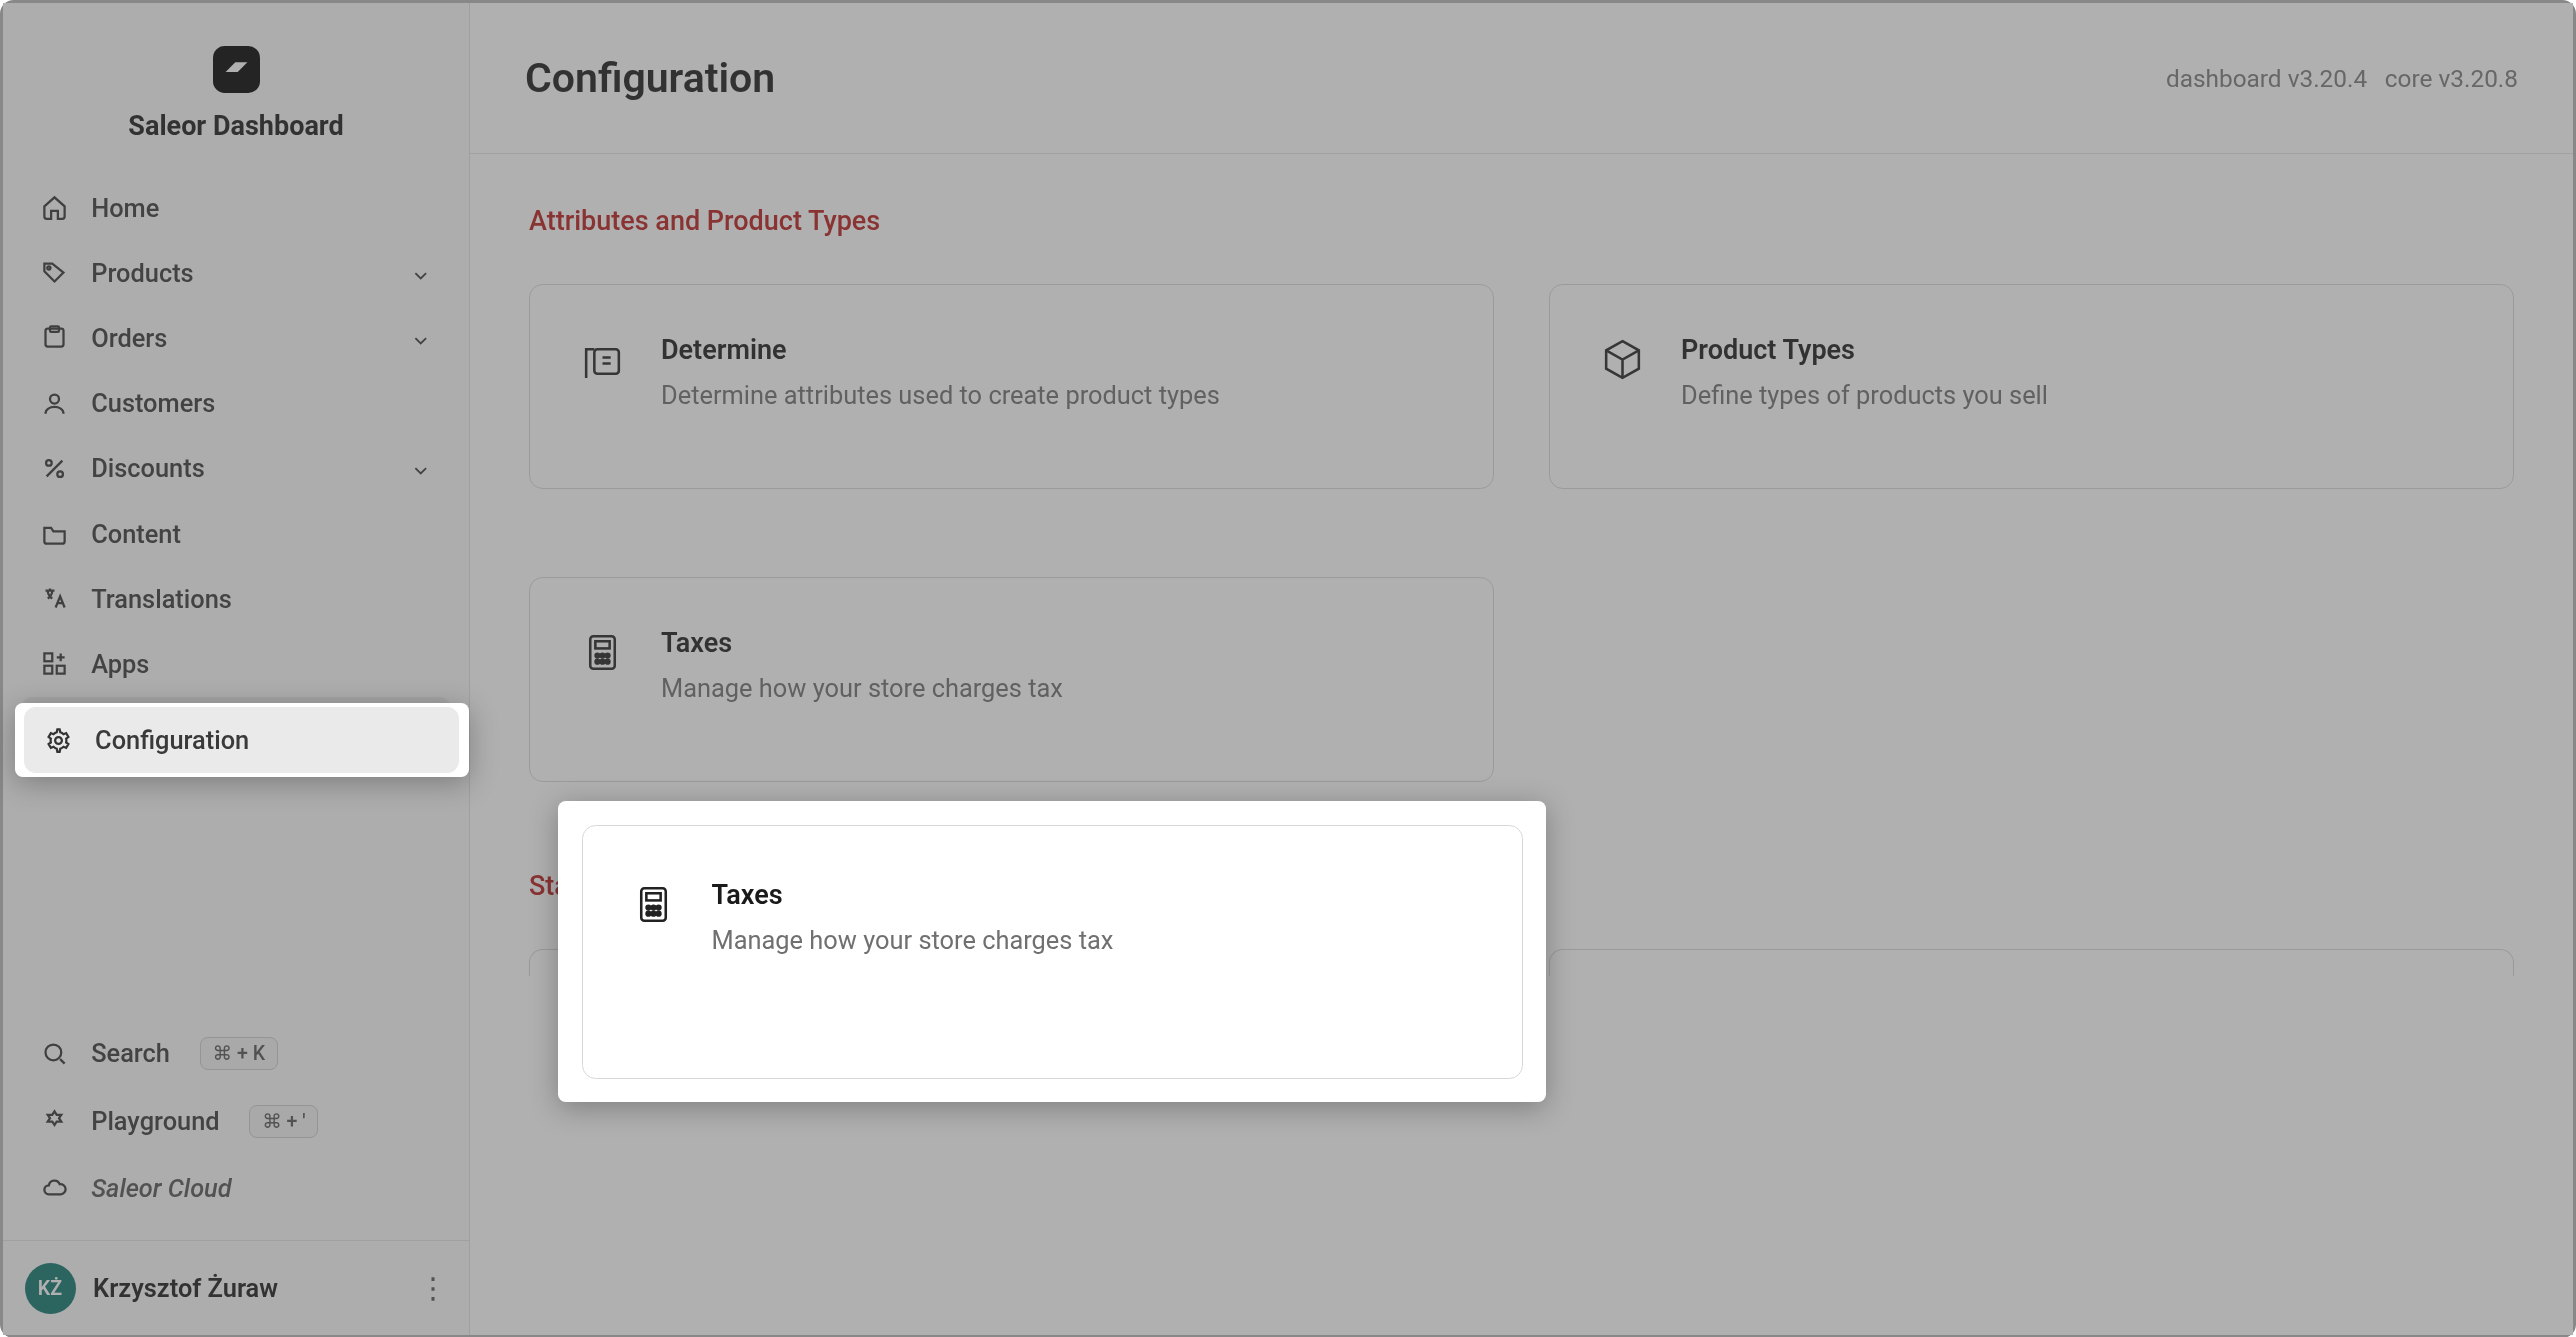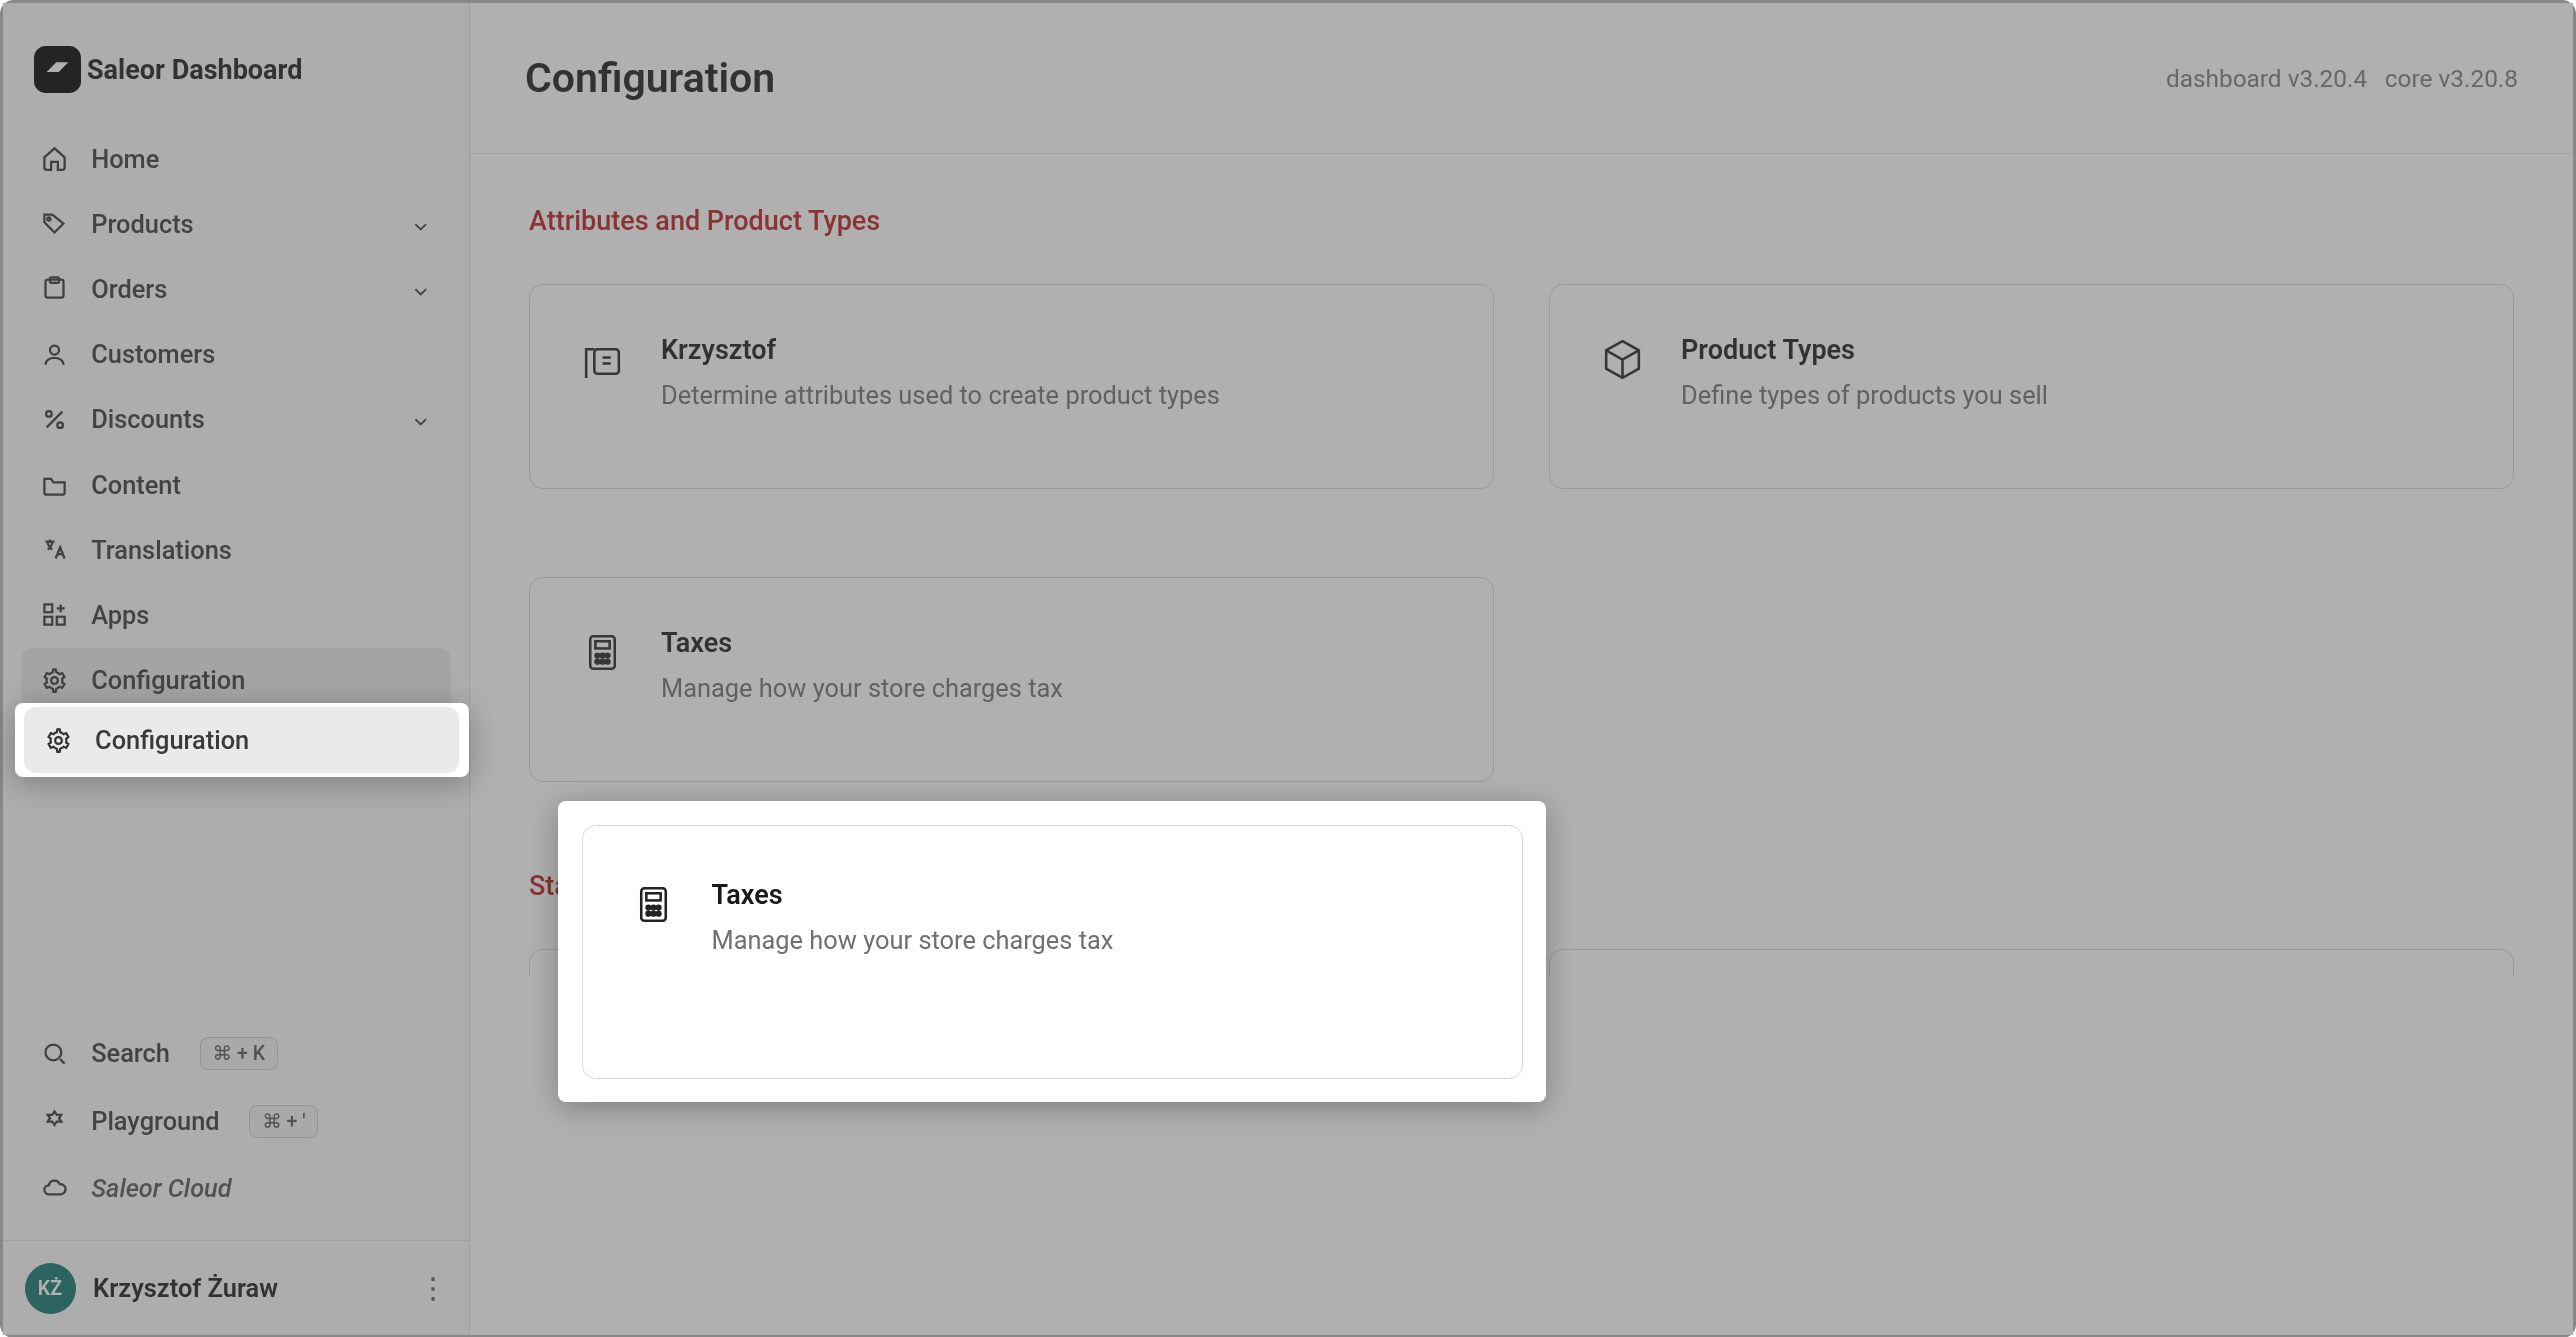--- a/index.html
+++ b/index.html
@@ -33,22 +33,23 @@
       min-width: 467px;
       border-right: 1px solid #e0e0e0;
       display: flex;
       flex-direction: column;
       background: #fafafa;
       position: relative;
     }
     .brand {
       display: flex;
       align-items: center;
-      gap: 6px;
+      gap: 17px;
       padding: 43px 31px 33px 31px;
+      flex-direction: column;
     }
     .brand-logo {
       width: 47px;
       height: 47px;
       background: #000;
       border-radius: 11.7px;
       display: flex;
       align-items: center;
       justify-content: center;
     }
@@ -366,21 +367,21 @@
       <div class="card-grid">
         <div class="card">
           <div class="card-icon">
             <svg viewBox="0 0 48 48" fill="none" stroke="currentColor" stroke-width="2.5">
                 <rect x="16" y="14" width="24" height="24" rx="3"></rect>
                 <path d="M8 22v-8h8M8 14v28"></path>
                 <path d="M24 22h8M24 28h8"></path>
               </svg>
           </div>
           <div class="card-body">
-            <div class="card-title">Krzysztof</div>
+            <div class="card-title">Determine</div>
             <div class="card-desc">Determine attributes used to create product types</div>
           </div>
         </div>
         <div class="card">
           <div class="card-icon">
             <svg viewBox="0 0 48 48" fill="none" stroke="currentColor" stroke-width="2.5">
                 <path d="M24 6l16 9v18l-16 9-16-9V15z"></path>
                 <path d="M8 15l16 9 16-9M24 24v18"></path>
               </svg>
           </div>

